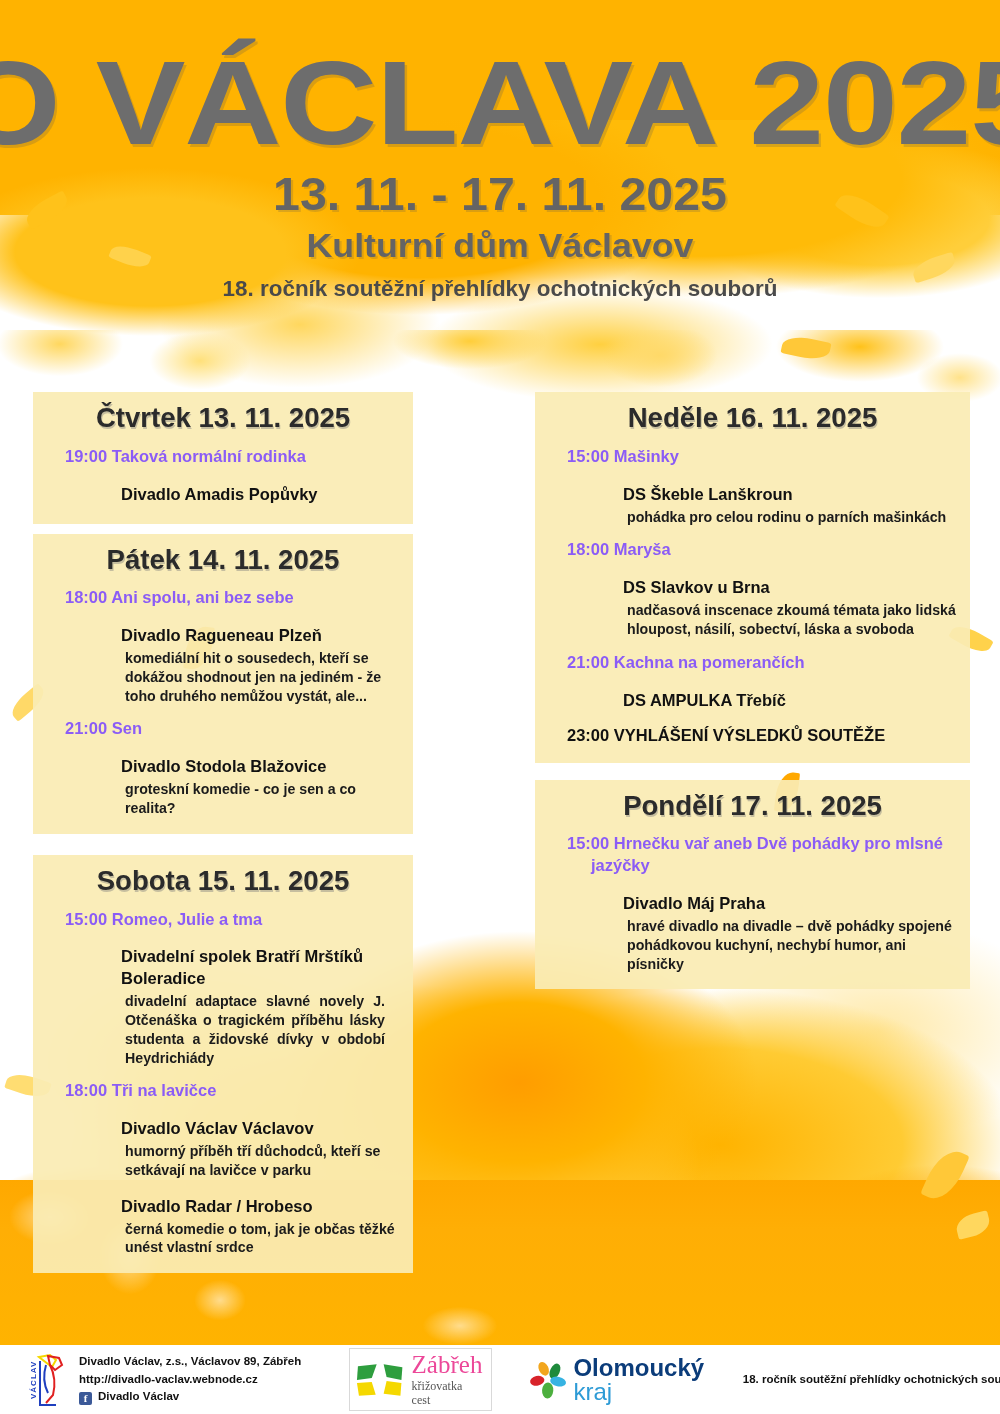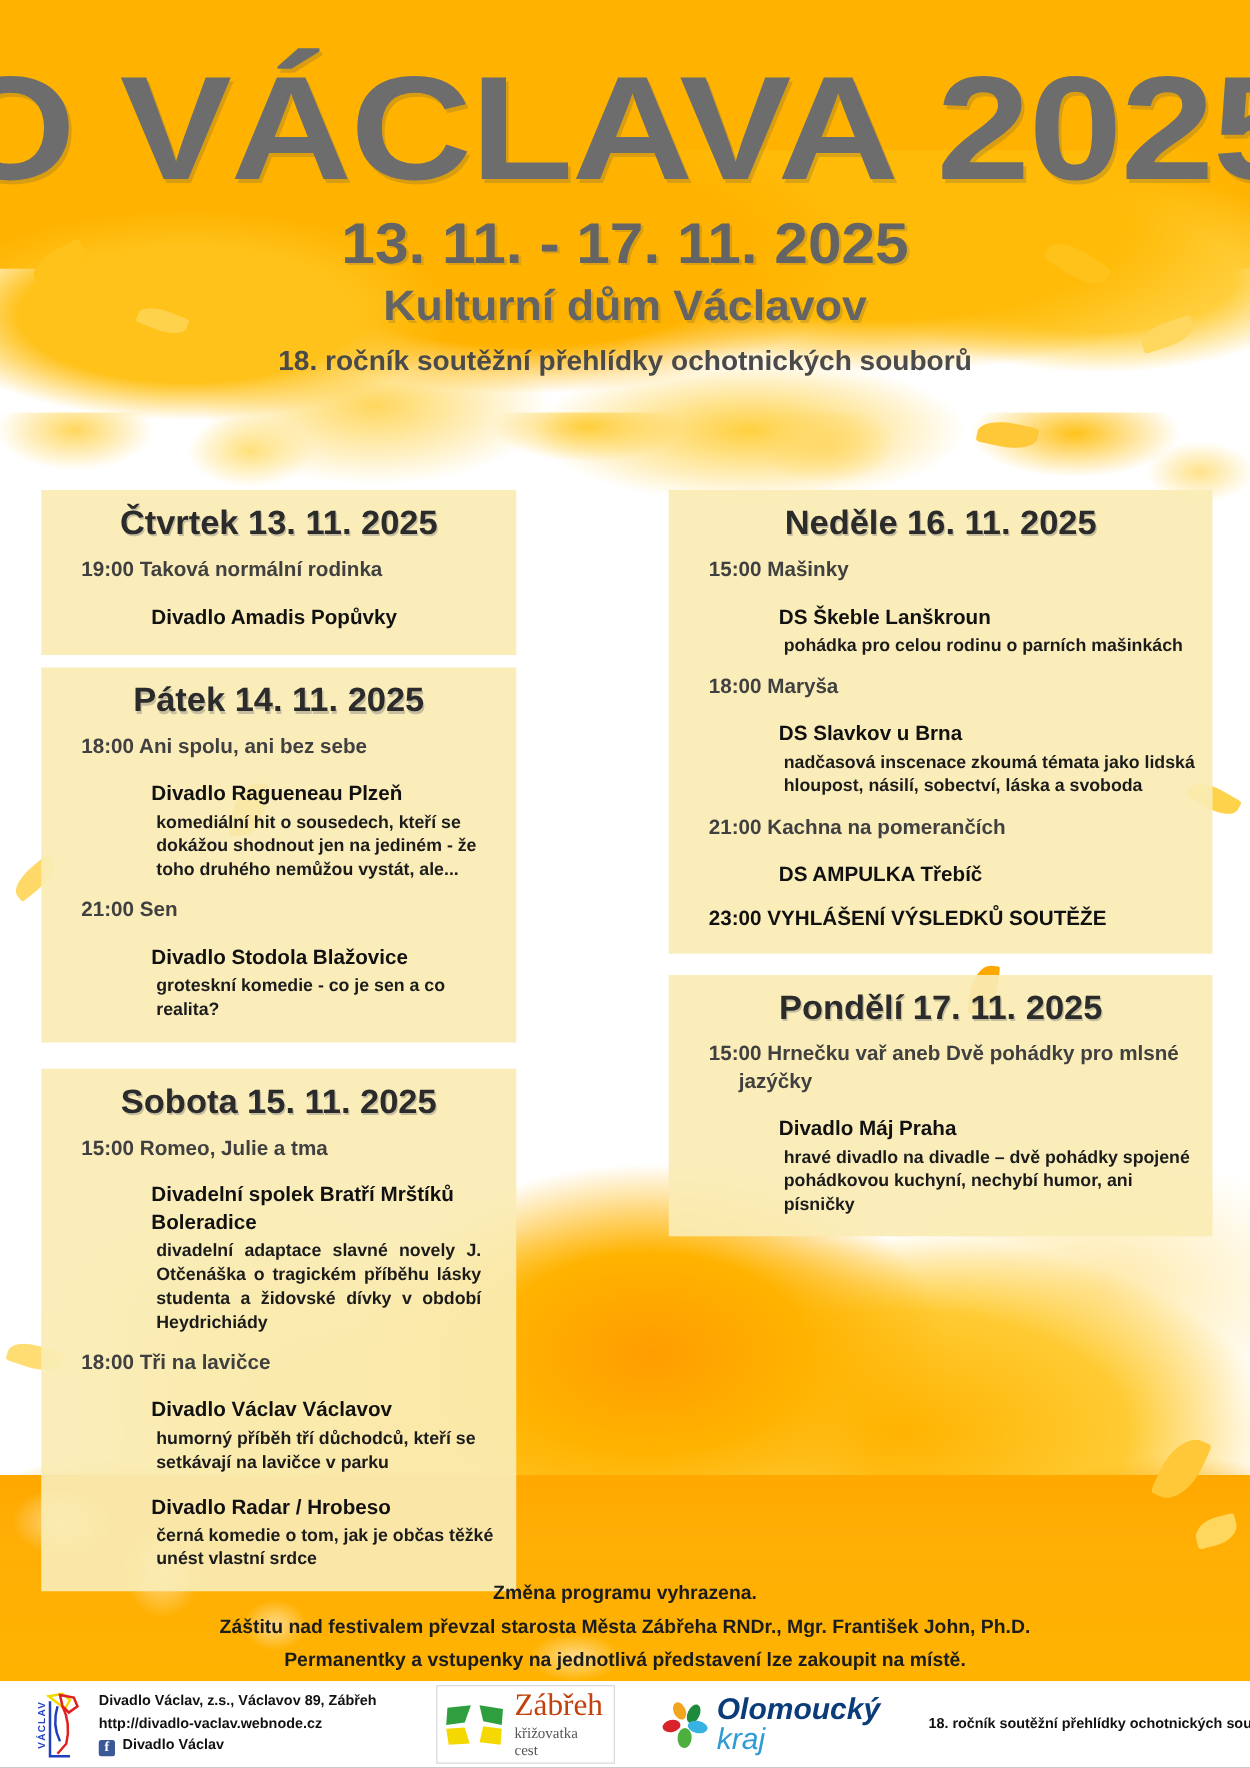--- a/index.html
+++ b/index.html
@@ -134,21 +134,21 @@
     color:#2b2b2b;
     transform:scaleX(1.02);
     text-shadow:1px 2px 0 rgba(120,120,120,.4);
     margin:4px 0 10px;
     white-space:nowrap;
   }
 
   .show{margin:0 0 13px;}
   .show:last-child{margin-bottom:0;}
   .line-title{
-    font-size:16.5px;font-weight:700;color:#404040;
+    font-size:16.5px;font-weight:700;color:#8b5cf6;
     line-height:1.33;
     padding-left:24px;
     text-indent:-24px;
     margin:0 0 1px 22px;
   }
   .line-group{
     font-size:16.5px;font-weight:700;color:#111;
     line-height:1.33;margin:16px 0 2px 78px;
   }
   .line-desc{
@@ -179,23 +179,23 @@
   .bb-vaclav .txt{margin-left:9px;}
   .bb-vaclav .txt div{font-size:11.5px;font-weight:700;color:#111;line-height:1.55;white-space:nowrap;}
   .fb-badge{
     display:inline-block;width:13px;height:13px;background:#3b5998;
     color:#fff;font-size:11px;font-weight:700;line-height:13px;
     text-align:center;border-radius:2px;vertical-align:-2px;margin-right:6px;
     font-family:"Liberation Serif",serif;
   }
   .bb-zabreh{margin-left:48px;border:1px solid #d9d9d9;padding:3px 8px 3px 4px;display:flex;align-items:center;}
   .zab-txt{margin-left:6px;}
-  .zab-txt .z1{font-size:25px;color:#c2410c;line-height:1;font-family:"Liberation Serif",serif;}
+  .zab-txt .z1{font-size:25px;color:#ec4899;line-height:1;font-family:"Liberation Serif",serif;}
   .zab-txt .z2{font-size:12px;color:#555;line-height:1.2;margin-top:2px;font-family:"Liberation Serif",serif;}
-  .bb-olomouc{margin-left:34px;display:flex;align-items:flex-end;font-style:italic;}
+  .bb-olomouc{margin-left:34px;display:flex;align-items:flex-end;}
   .ol-txt{margin-left:4px;font-size:24px;line-height:1;font-weight:700;color:#0B3C7A;}
   .ol-txt .kraj{color:#2E9BD6;font-weight:400;}
   .bb-support{margin-left:28px;}
   .bb-support div{font-size:11.5px;font-weight:700;color:#111;line-height:1.55;white-space:nowrap;}
 </style>
 </head>
 <body>
 
 <div class="poster">
 
@@ -297,25 +297,20 @@
       <div class="day-head">Pondělí 17. 11. 2025</div>
       <div class="show">
         <div class="line-title"><span>15:00</span> <span>Hrnečku vař aneb Dvě pohádky pro mlsné jazýčky</span></div>
         <div class="line-group">Divadlo Máj Praha</div>
         <div class="line-desc">hravé divadlo na divadle – dvě pohádky spojené pohádkovou kuchyní, nechybí humor, ani písničky</div>
       </div>
     </div>
 
   </section>
 
-  <div class="notes">
-    <p>Změna programu vyhrazena.</p>
-    <p>Záštitu nad festivalem převzal starosta Města Zábřeha RNDr., Mgr. František John, Ph.D.</p>
-    <p>Permanentky a vstupenky na jednotlivá představení lze zakoupit na místě.</p>
-  </div>
 
   <div class="bottombar">
 
     <div class="bb-block bb-vaclav">
       <svg width="44" height="58" viewBox="0 0 44 58">
         <path d="M13 6 L24 4 L30 9 L26 16 L22 13 Z" fill="none" stroke="#F5D800" stroke-width="2"></path>
         <path d="M22 5 L33 7 L36 14 L29 19 L24 14 Z" fill="none" stroke="#E02020" stroke-width="2"></path>
         <path d="M24 14 C28 22, 30 32, 27 44 L20 52" fill="none" stroke="#E02020" stroke-width="2"></path>
         <path d="M20 14 C17 24, 18 34, 22 42" fill="none" stroke="#1F3FBF" stroke-width="2"></path>
         <path d="M14 10 L14 54 L30 54" fill="none" stroke="#1F3FBF" stroke-width="2"></path>

